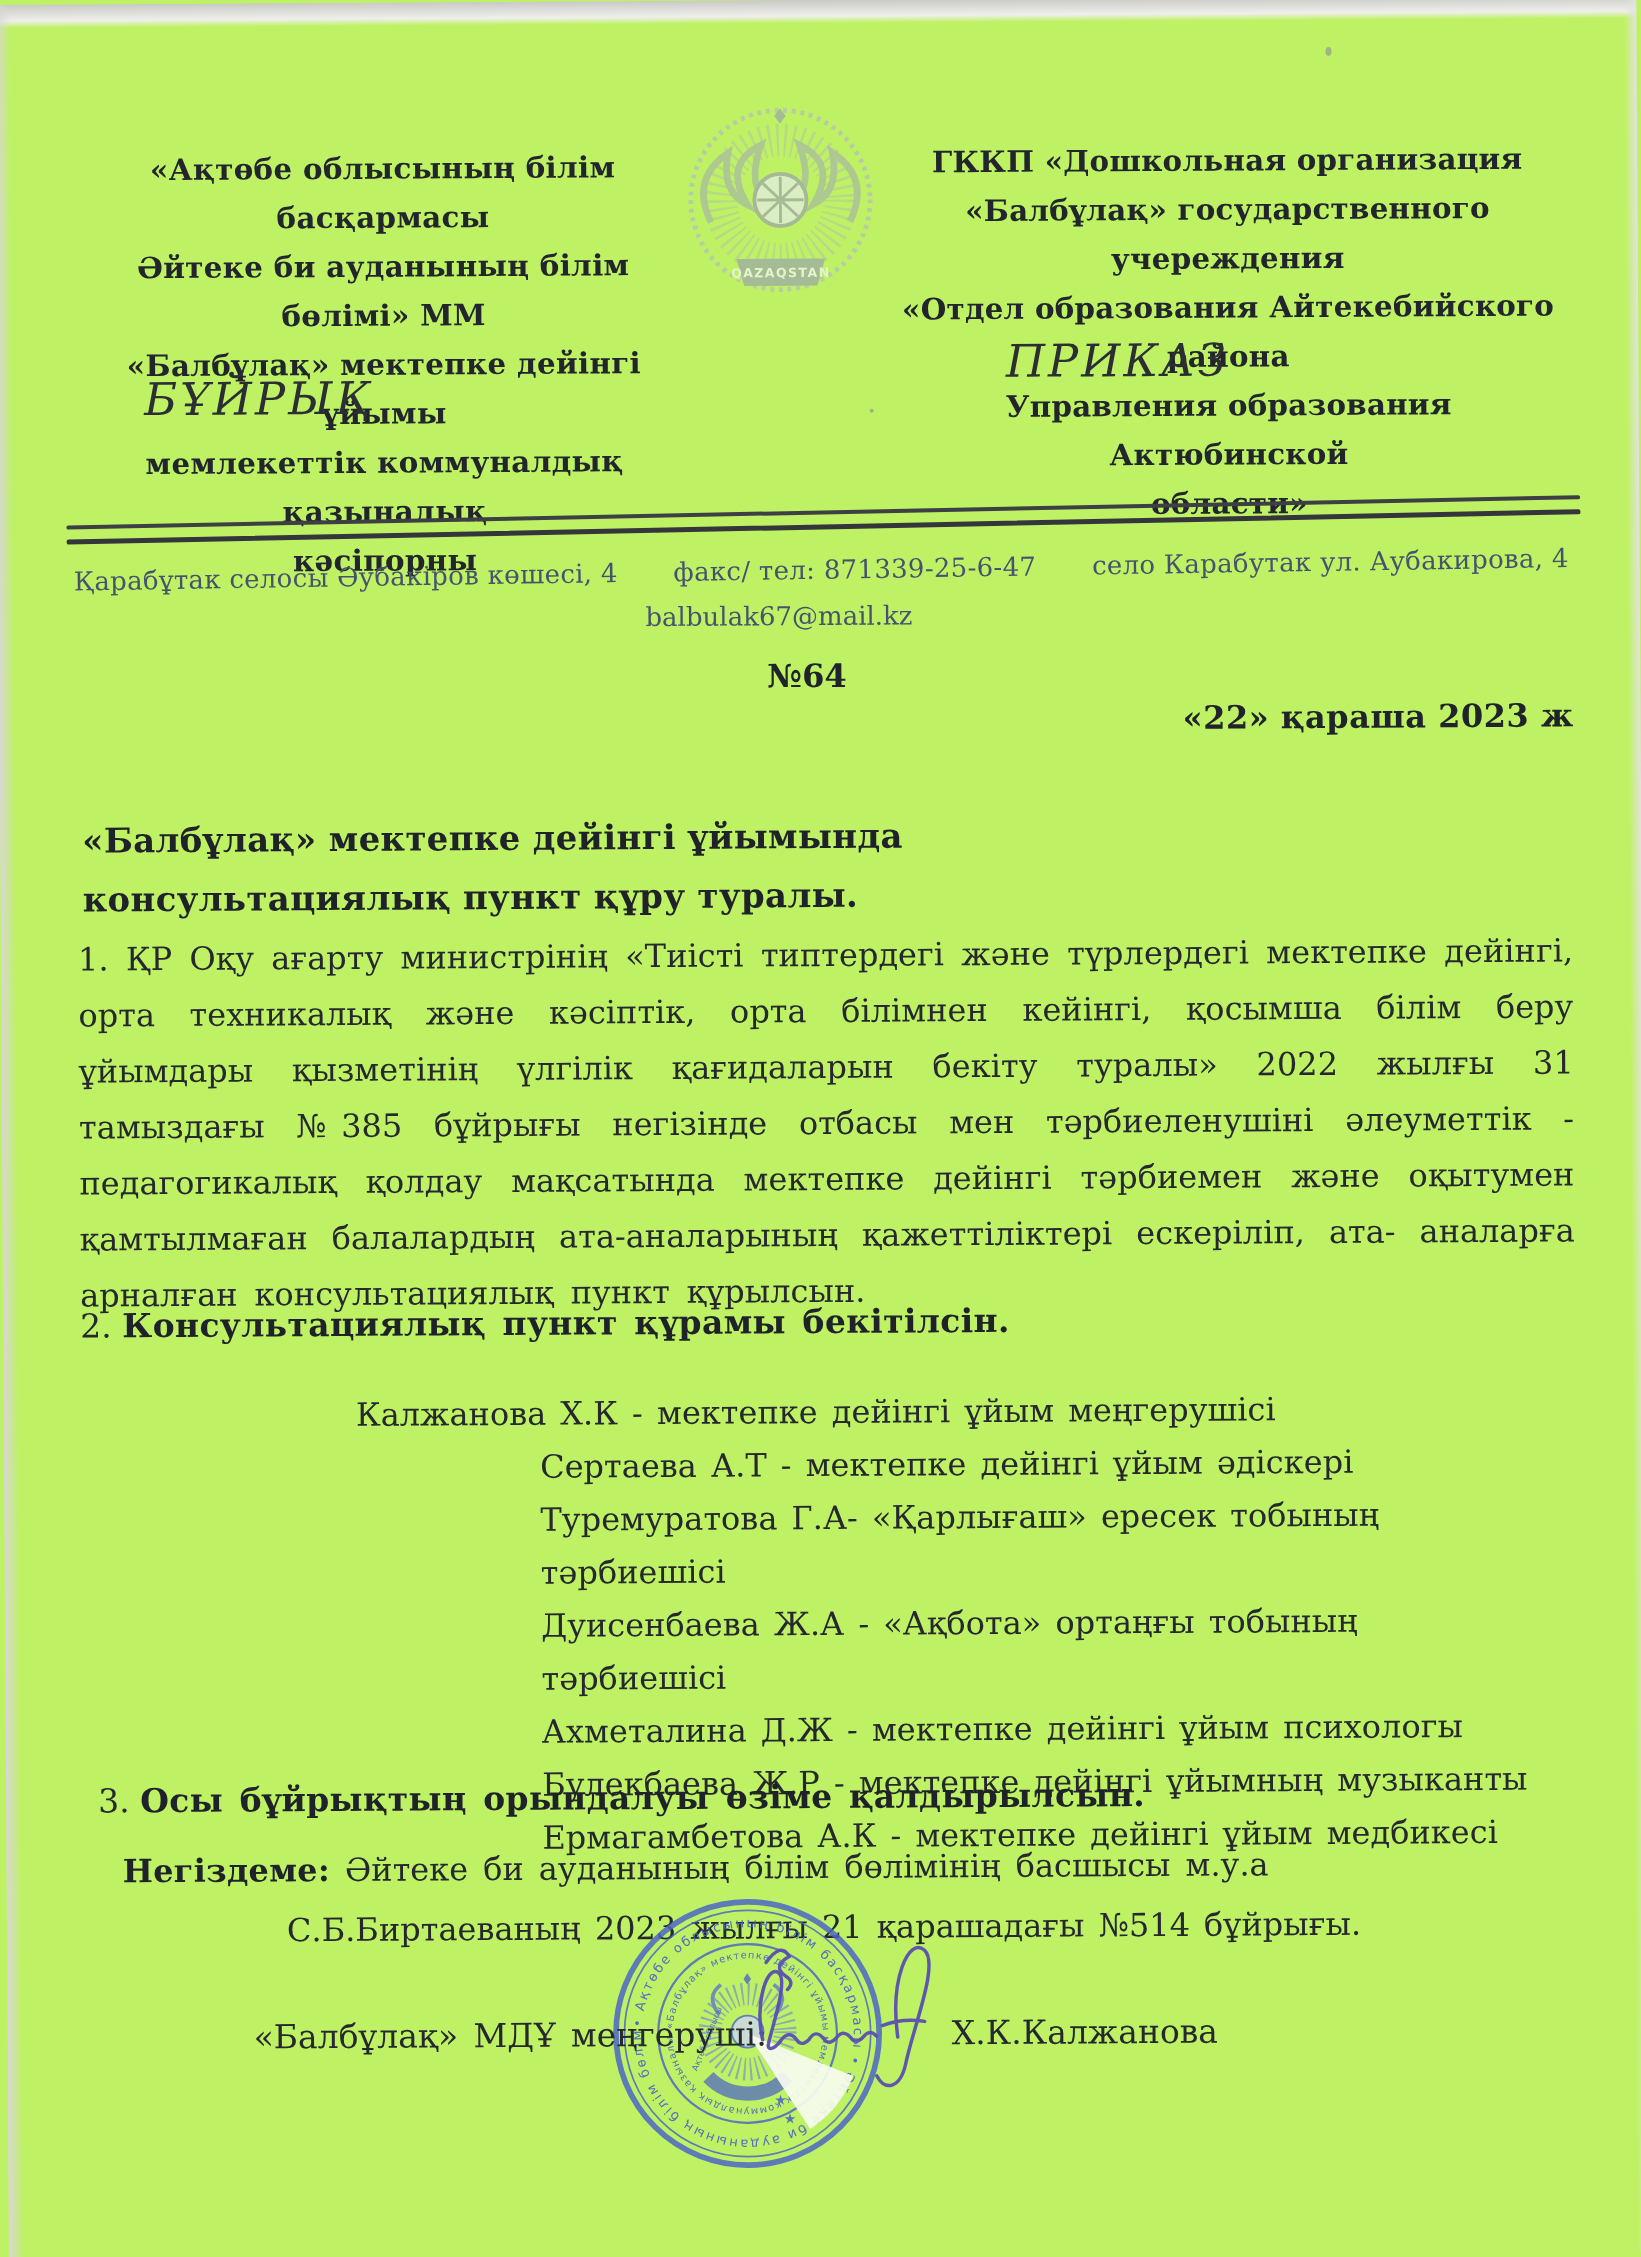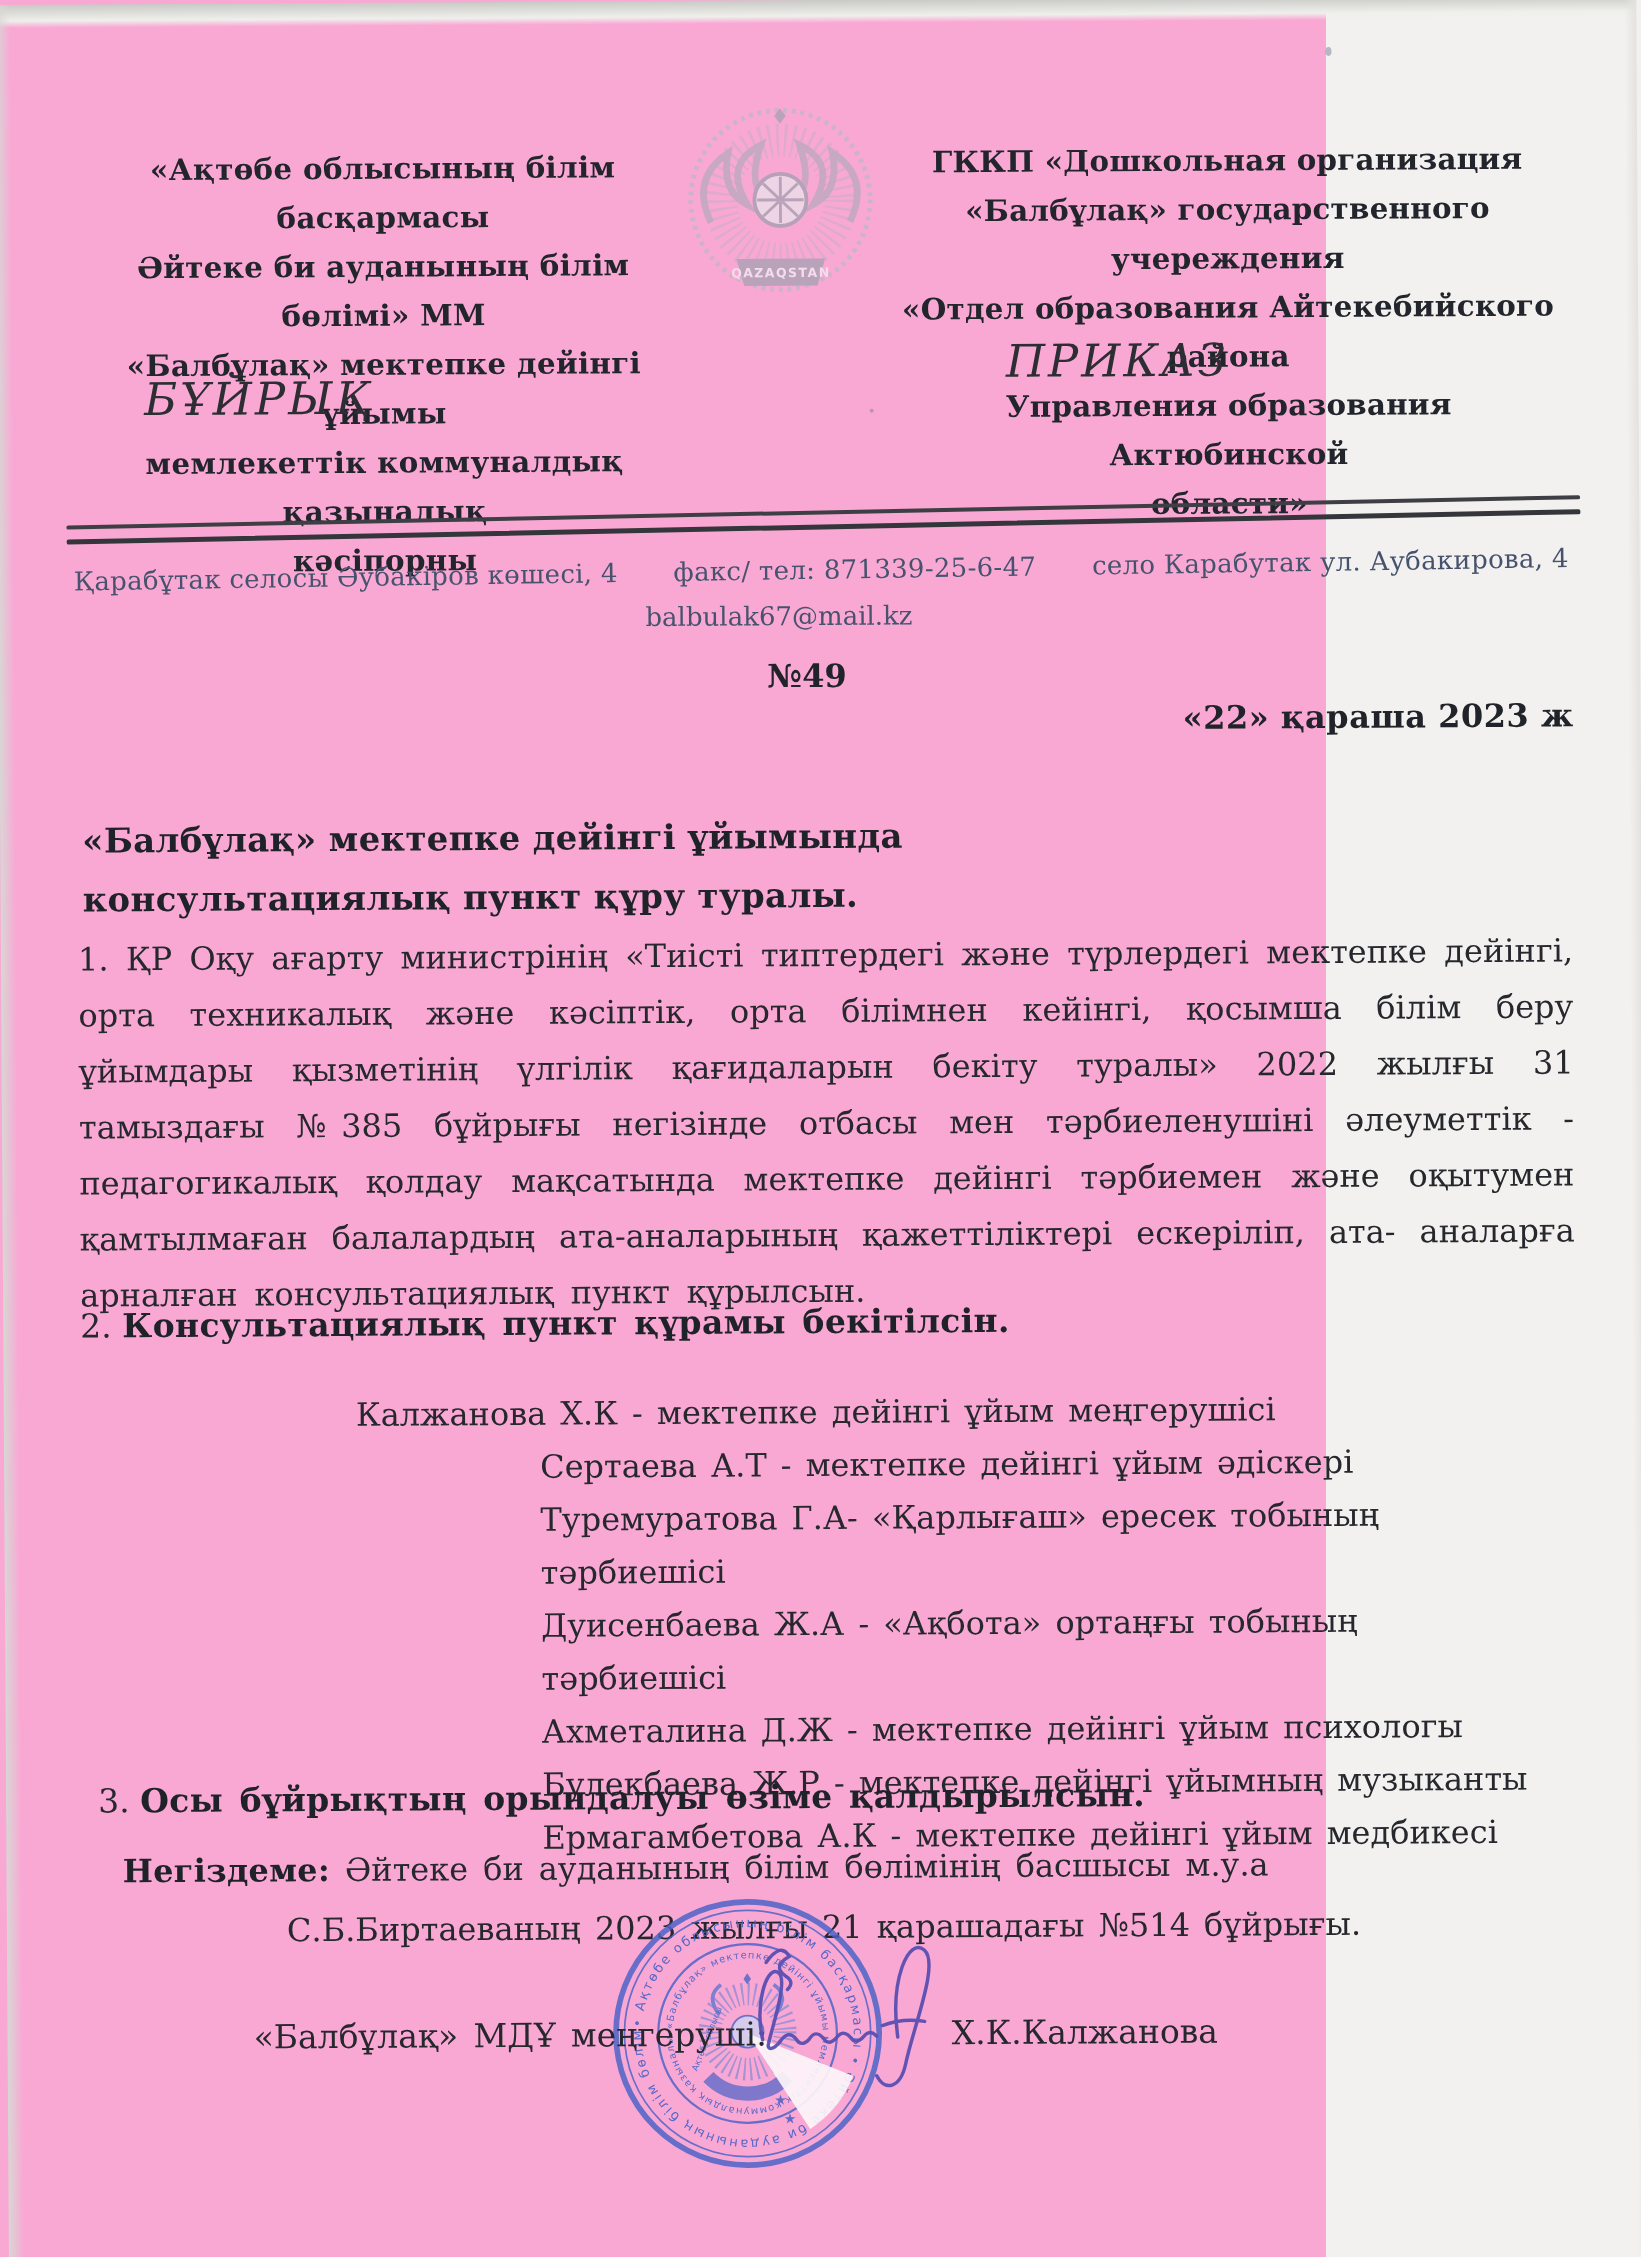--- a/index.html
+++ b/index.html
@@ -3,22 +3,22 @@
 <meta charset="utf-8">
 <style>
   html,body{margin:0;padding:0;}
   body{
     width:1641px;height:2257px;
     background:#f2f1ef;
     font-family:"DejaVu Serif","Liberation Serif",serif;
     overflow:hidden;position:relative;
   }
   .sheet{
-    position:absolute;left:0;top:0;width:1326px;height:2257px;
-    background:#f9a8d4;
+    position:absolute;left:0;top:0;width:1641px;height:2257px;
+    background:#bef264;
   }
   .content{
     position:absolute;left:0;top:0;width:1641px;height:2257px;
     transform:rotate(-0.35deg);transform-origin:50% 35%;
     color:#26282e;
   }
   
   .edge-top{position:absolute;left:0;top:0;width:1641px;height:23px;
     background:linear-gradient(#c9c9c6,#efefec 70%,rgba(255,255,255,0));}
   .edge-left{position:absolute;left:0;top:0;width:15.4px;height:2257px;
@@ -135,21 +135,21 @@
       <div class="rule-b"></div>
     </div>
 
     <div class="addr-row">
       <span>Қарабұтак селосы   Әубакіров көшесі, 4</span>
       <span>факс/ тел: 871339-25-6-47</span>
       <span>село Карабутак     ул. Аубакирова, 4</span>
     </div>
     <div class="addr-email">balbulak67@mail.kz</div>
 
-    <div class="doc-number">№49</div>
+    <div class="doc-number">№64</div>
     <div class="doc-date">«22» қараша   2023 ж</div>
 
     <div class="subject">
       <div>«Балбұлақ»  мектепке дейінгі  ұйымында</div>
       <div>консультациялық  пункт құру туралы.</div>
     </div>
 
     <div class="para1">1. ҚР Оқу ағарту  министрінің  «Тиісті  типтердегі және  түрлердегі мектепке  дейінгі, орта  техникалық  және  кәсіптік, орта білімнен  кейінгі, қосымша  білім  беру ұйымдары қызметінің үлгілік қағидаларын  бекіту  туралы»  2022 жылғы 31 тамыздағы №385 бұйрығы  негізінде отбасы мен тәрбиеленушіні  әлеуметтік - педагогикалық қолдау  мақсатында мектепке  дейінгі тәрбиемен  және  оқытумен қамтылмаған балалардың  ата-аналарының  қажеттіліктері  ескеріліп,  ата- аналарға  арналған консультациялық пункт құрылсын.</div>
 
     <div class="sec-head sec2">

